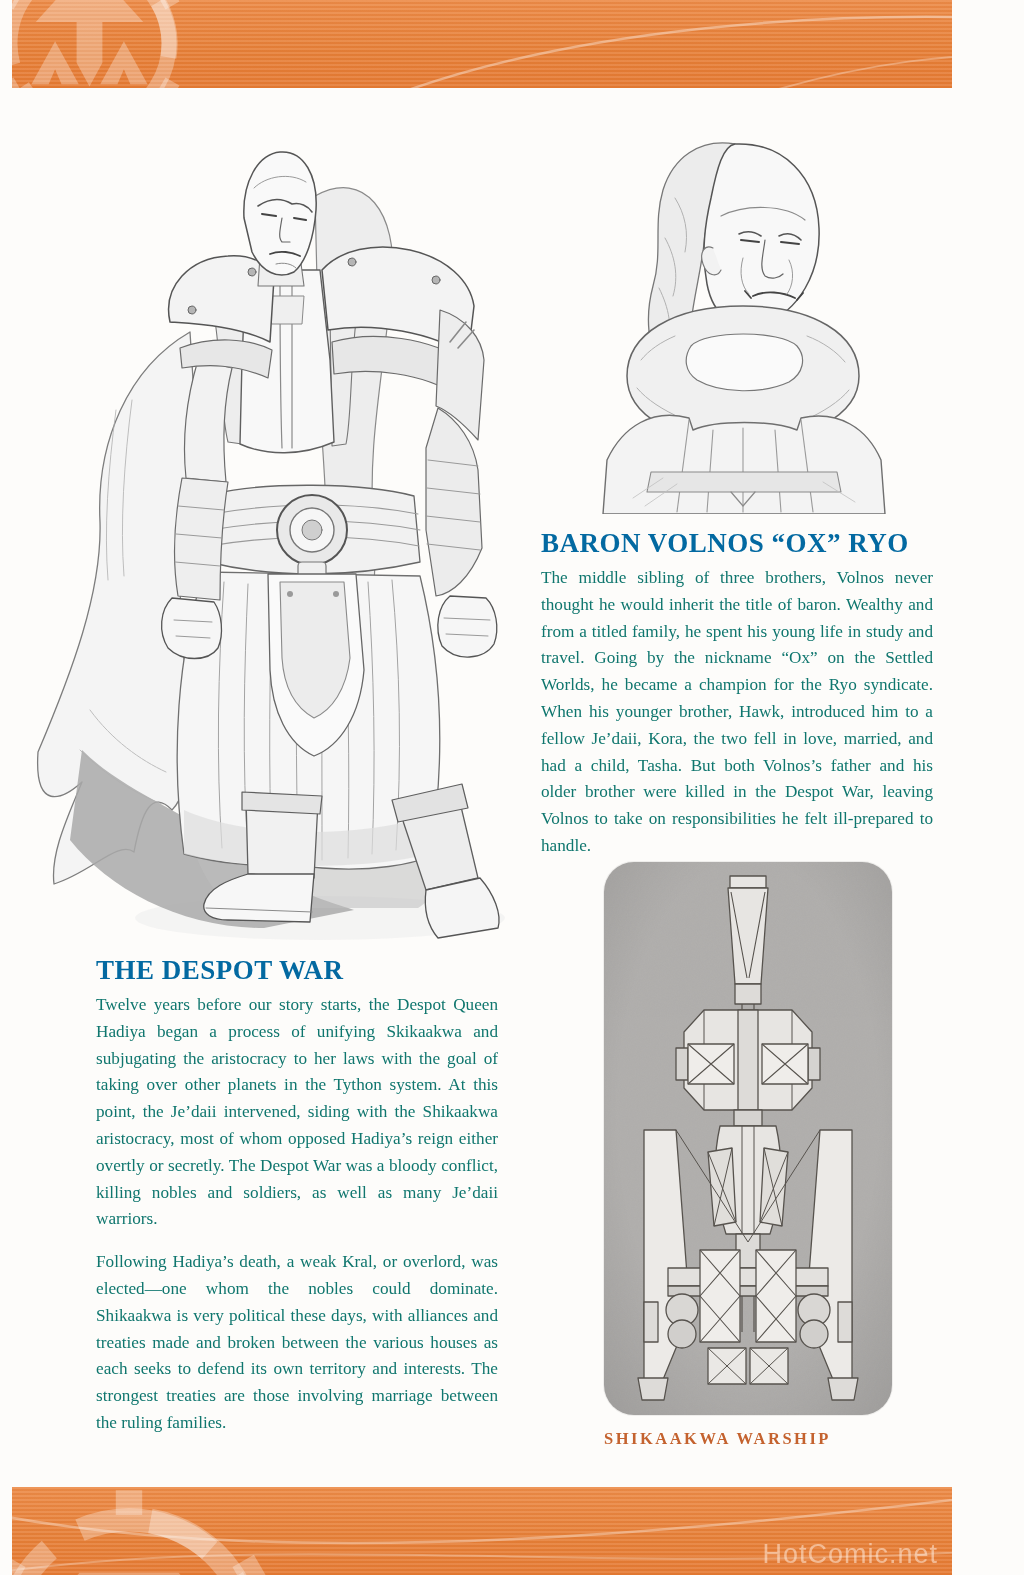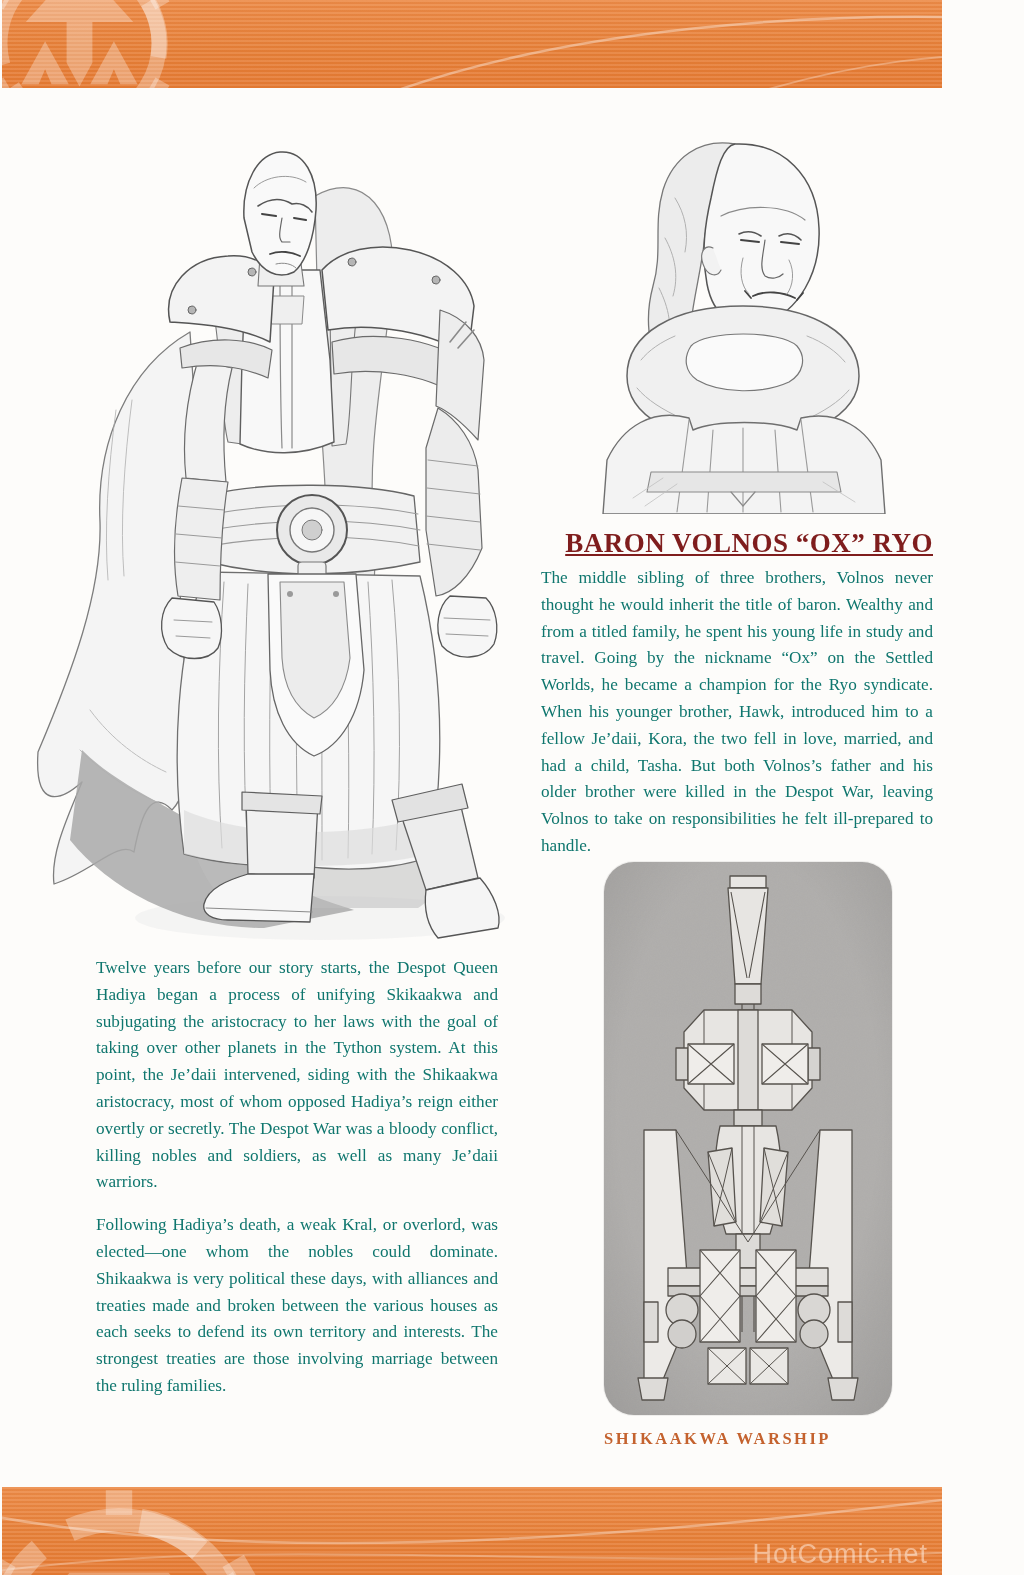--- a/index.html
+++ b/index.html
@@ -3,21 +3,21 @@
 <meta charset="utf-8">
 <style>
   html,body{margin:0;padding:0;background:#ffffff;}
   .page{
     position:relative;width:1024px;height:1575px;margin:0 auto;
     background:#fdfcfa;overflow:hidden;
     font-family:"Liberation Serif", serif;color:#1d1b18;
   }
   
   .band{
-    position:absolute;left:2px;width:940px;height:88px;overflow:hidden;
+    position:absolute;left:12px;width:940px;height:88px;overflow:hidden;
     background:
       repeating-linear-gradient(180deg,
         rgba(255,255,255,0.10) 0px, rgba(255,255,255,0.10) 2px,
         rgba(0,0,0,0.02) 2px, rgba(0,0,0,0.02) 4px),
       linear-gradient(180deg,#ec8a46 0%,#e67e36 60%,#e57a33 100%);
     text-align: right;
   }
   .band-top{top:0;}
   .band-bottom{top:1487px;}
   .band svg{position:absolute;}
@@ -30,24 +30,23 @@
   .fig-bust{left:593px;top:128px;width:302px;height:386px;}
   .warship-panel{
     position:absolute;left:604px;top:862px;width:288px;height:553px;
     border-radius:30px;overflow:hidden;box-shadow:0 0 0 1px rgba(0,0,0,0.06);
   }
   
   .section{position:absolute;}
   .sec-baron{left:541px;top:528px;width:392px;}
   .sec-despot{left:96px;top:955px;width:402px;}
   h2.title{
-    margin:0 0 7px 0;text-align:right;
+    margin:0 0 7px 0;text-align:left;
     font-size:27px;font-weight:600;letter-spacing:0.5px;line-height:30px;
-    color:#7f1d1d;
-    text-decoration:underline;
+    color:#0369a1;
   }
   .body-text{
     margin:0;text-align:justify;
     font-size:17.2px;line-height:26.8px;color:#0f766e;
   }
   .body-text + .body-text{margin-top:16px;}
   .warship-caption{
     position:absolute;left:604px;top:1429px;width:288px;
     text-align:left;font-size:16.5px;font-weight:600;
     letter-spacing:2.5px;color:#c4622e;
@@ -261,20 +260,21 @@
       </g>
     </svg>
   </div>
 
   <section class="section sec-baron">
     <h2 class="title">BARON VOLNOS “OX” RYO</h2>
     <p class="body-text">The middle sibling of three brothers, Volnos never thought he would inherit the title of baron. Wealthy and from a titled family, he spent his young life in study and travel. Going by the nickname “Ox” on the Settled Worlds, he became a champion for the Ryo syndicate. When his younger brother, Hawk, introduced him to a fellow Je’daii, Kora, the two fell in love, married, and had a child, Tasha. But both Volnos’s father and his older brother were killed in the Despot War, leaving Volnos to take on responsibilities he felt ill-prepared to handle.</p>
   </section>
 
   <section class="section sec-despot">
+    <h2 class="title">THE DESPOT WAR</h2>
     <p class="body-text">Twelve years before our story starts, the Despot Queen Hadiya began a process of unifying Skikaakwa and subjugating the aristocracy to her laws with the goal of taking over other planets in the Tython system. At this point, the Je’daii intervened, siding with the Shikaakwa aristocracy, most of whom opposed Hadiya’s reign either overtly or secretly. The Despot War was a bloody conflict, killing nobles and soldiers, as well as many Je’daii warriors.</p>
     <p class="body-text">Following Hadiya’s death, a weak Kral, or overlord, was elected—one whom the nobles could dominate. Shikaakwa is very political these days, with alliances and treaties made and broken between the various houses as each seeks to defend its own territory and interests. The strongest treaties are those involving marriage between the ruling families.</p>
   </section>
 
   <div class="warship-panel">
     <svg width="288" height="553" viewBox="0 0 288 553">
       <defs>
         <filter id="grain" x="0" y="0" width="100%" height="100%">
           <feTurbulence type="fractalNoise" baseFrequency="0.9" numOctaves="2" stitchTiles="stitch"></feTurbulence>
           <feColorMatrix type="matrix" values="0 0 0 0 0.35  0 0 0 0 0.35  0 0 0 0 0.34  0 0 0 0.35 0"></feColorMatrix>

